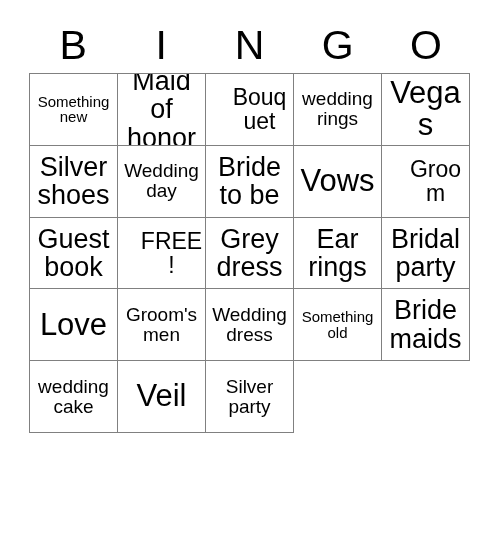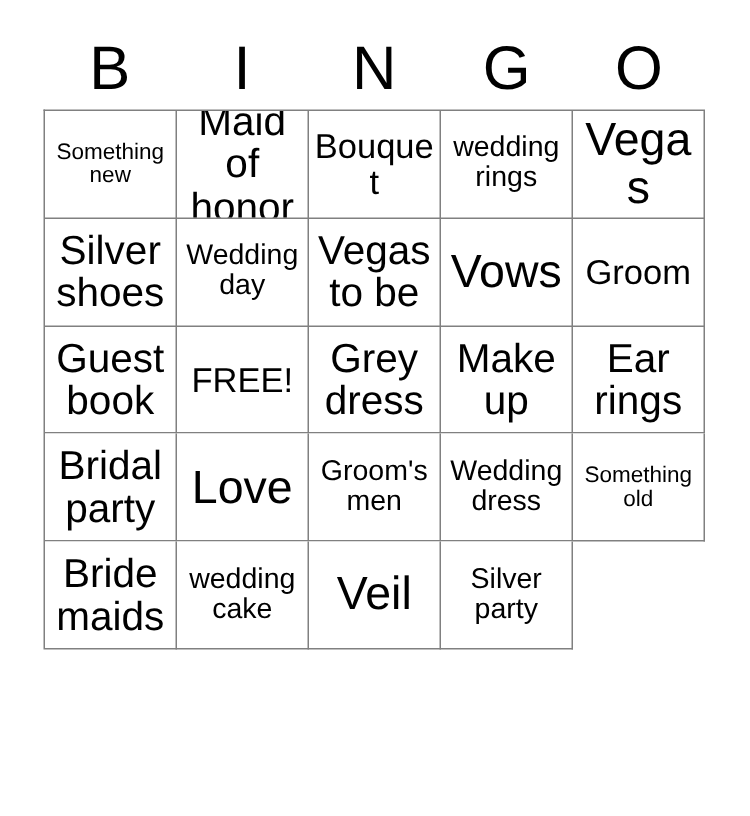--- a/index.html
+++ b/index.html
@@ -74,21 +74,21 @@
     display: block;
     width: 100%;
     line-height: 1.05;
     word-break: break-word;
     hyphens: none;
   }
 
   
   .sz-xl  { font-size: 31px; }
   .sz-lg  { font-size: 27px; }
-  .sz-md  { font-size: 23px; }
+  .sz-md  { font-size: 23px; padding-left: 20px; }
   .sz-sm  { font-size: 19px; }
   .sz-xs  { font-size: 15px; }
 </style>
 </head>
 <body>
 
 <div id="card">
 
   <div id="header-row">
     <div class="header-letter">B</div>
@@ -116,40 +116,37 @@
         <span class="cell-text sz-xl">Vegas</span>
       </div>
 
     <div class="cell">
         <span class="cell-text sz-lg">Silver shoes</span>
       </div>
     <div class="cell">
         <span class="cell-text sz-sm">Wedding day</span>
       </div>
     <div class="cell">
-        <span class="cell-text sz-lg">Vegas to be</span>
+        <span class="cell-text sz-lg">Bride to be</span>
       </div>
     <div class="cell">
         <span class="cell-text sz-xl">Vows</span>
       </div>
 
     <div class="cell">
         <span class="cell-text sz-md">Groom</span>
       </div>
     <div class="cell">
         <span class="cell-text sz-lg">Guest book</span>
       </div>
     <div class="cell">
         <span class="cell-text sz-md">FREE!</span>
       </div>
     <div class="cell">
         <span class="cell-text sz-lg">Grey dress</span>
-      </div>
-    <div class="cell">
-        <span class="cell-text sz-lg">Make up</span>
       </div>
 
     <div class="cell">
         <span class="cell-text sz-lg">Ear rings</span>
       </div>
     <div class="cell">
         <span class="cell-text sz-lg">Bridal party</span>
       </div>
     <div class="cell">
         <span class="cell-text sz-xl">Love</span>

